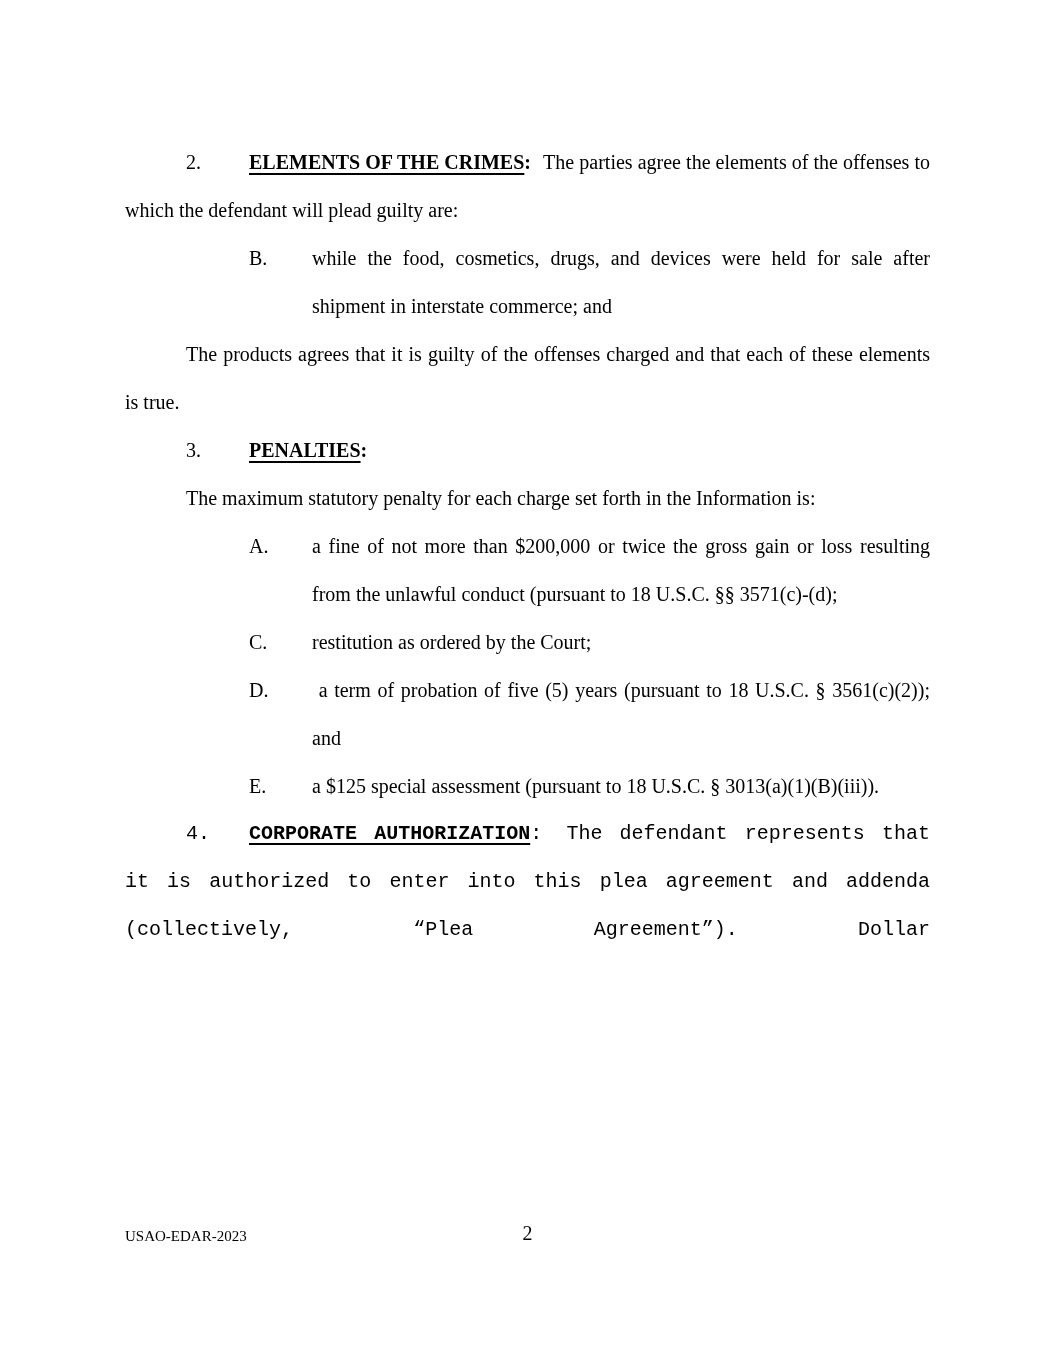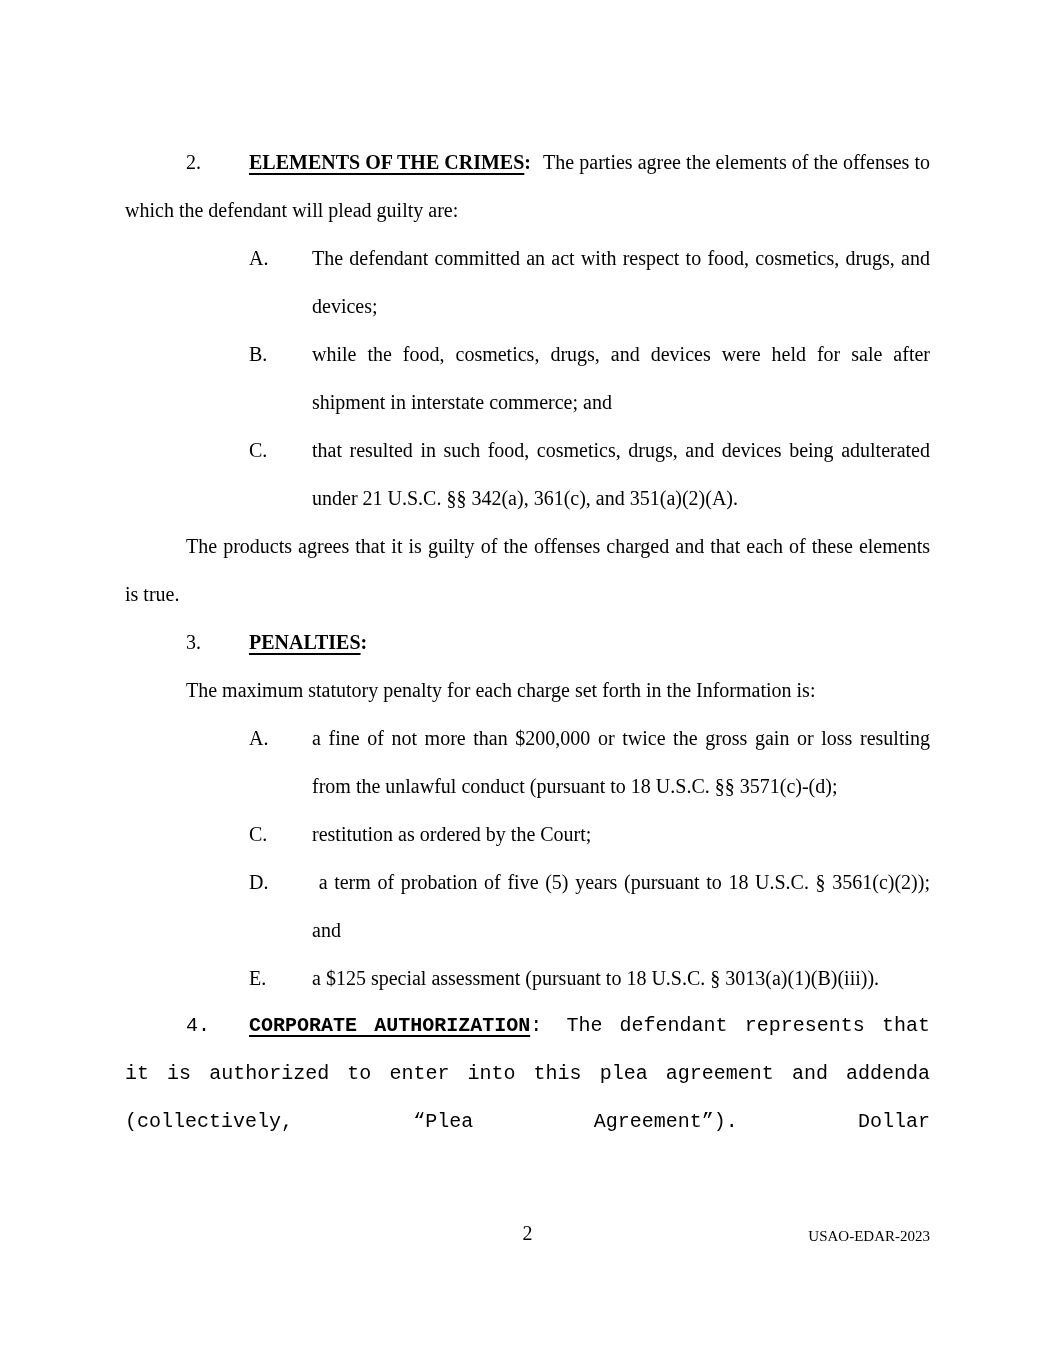--- a/index.html
+++ b/index.html
@@ -67,38 +67,36 @@
     width: 805px;
     text-align: center;
     font-size: 20px;
     line-height: 24px;
   }
   .footer-doc-id {
     position: absolute;
     left: 125px;
     top: 1218px;
     width: 805px;
-    text-align: right;
+    text-align: left;
     font-size: 15px;
     line-height: 20px;
   }
 </style>
 </head>
 <body>
 
 <div class="page">
   <div class="content">
 
     <p class="para indent justify"><span class="num">2.</span><span class="heading">ELEMENTS OF THE CRIMES</span><span class="colon-bold">:</span> <span class="after-heading">The parties agree the elements of the offenses to which the defendant will plead guilty are:</span></p>
 
-    <div class="item"><span class="label">A.</span><span>The defendant committed an act with respect to food, cosmetics, drugs, and devices;</span></div>
 
     <div class="item"><span class="label">B.</span><span>while the food, cosmetics, drugs, and devices were held for sale after shipment in interstate commerce; and</span></div>
 
-    <div class="item"><span class="label">C.</span><span>that resulted in such food, cosmetics, drugs, and devices being adulterated under 21 U.S.C. §§ 342(a), 361(c), and 351(a)(2)(A).</span></div>
 
     <p class="para indent justify">The products agrees that it is guilty of the offenses charged and that each of these elements is true.</p>
 
     <p class="para indent"><span class="num">3.</span><span class="heading">PENALTIES</span><span class="colon-bold">:</span></p>
 
     <p class="para indent justify">The maximum statutory penalty for each charge set forth in the Information is:</p>
 
     <div class="item"><span class="label">A.</span><span>a fine of not more than $200,000 or twice the gross gain or loss resulting from the unlawful conduct (pursuant to 18 U.S.C. §§ 3571(c)-(d);</span></div>
 
 

